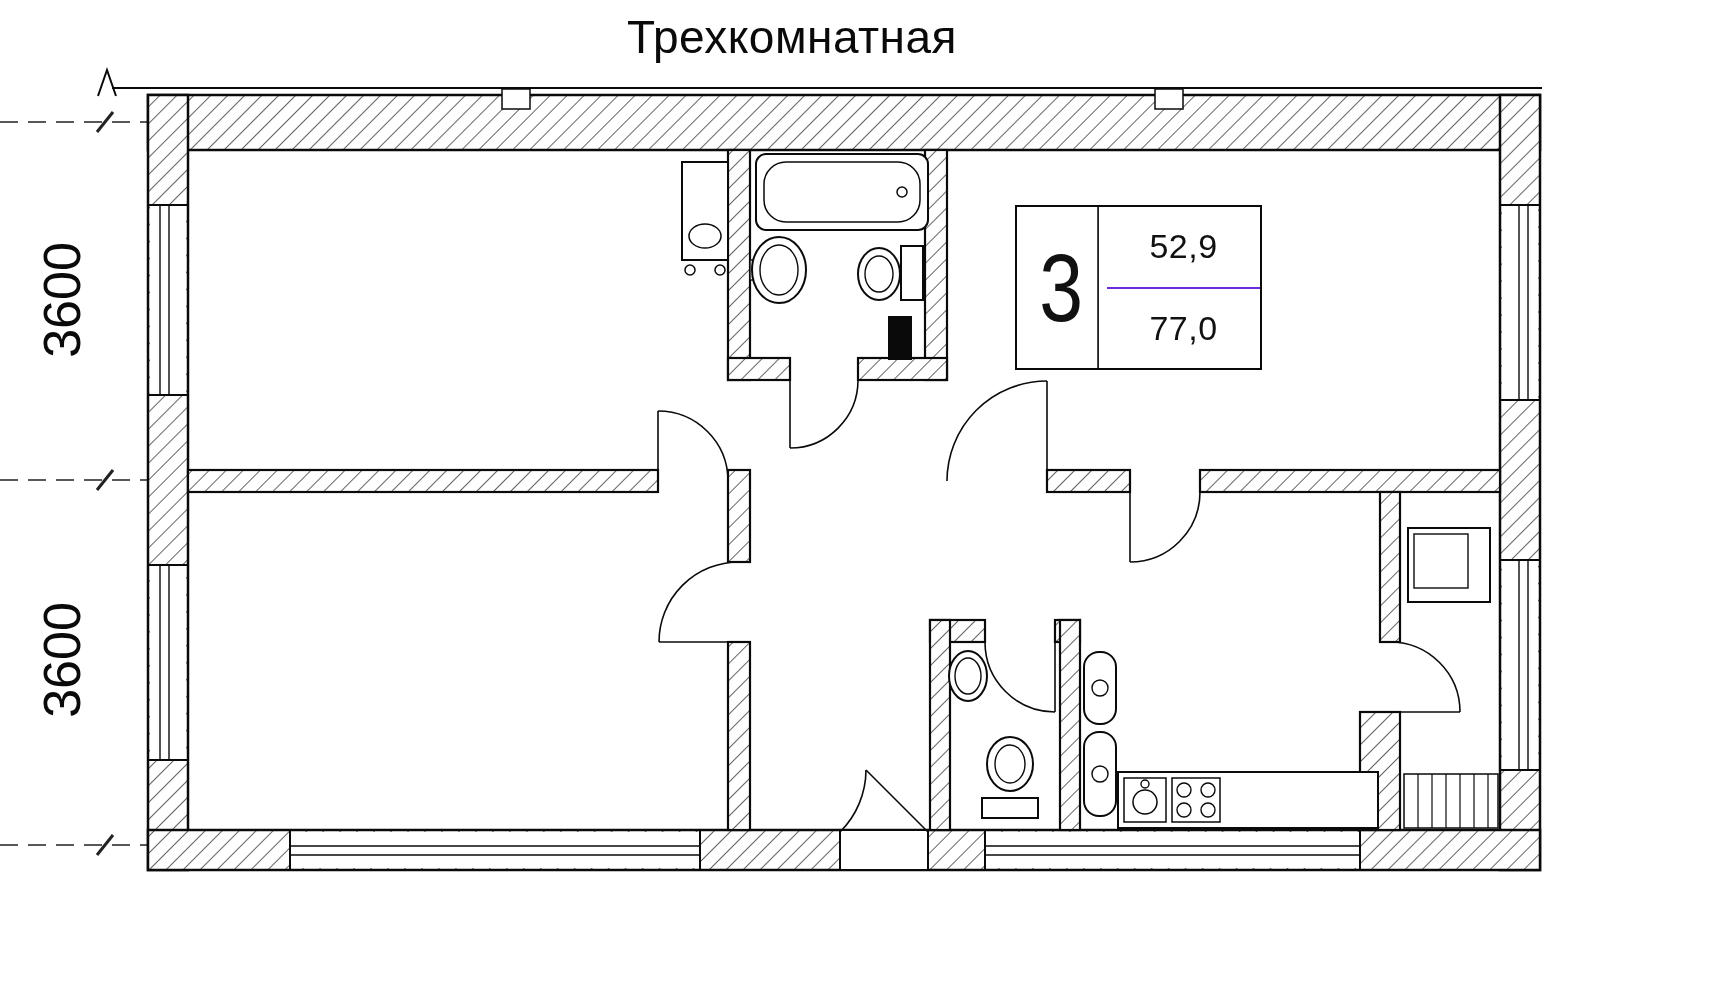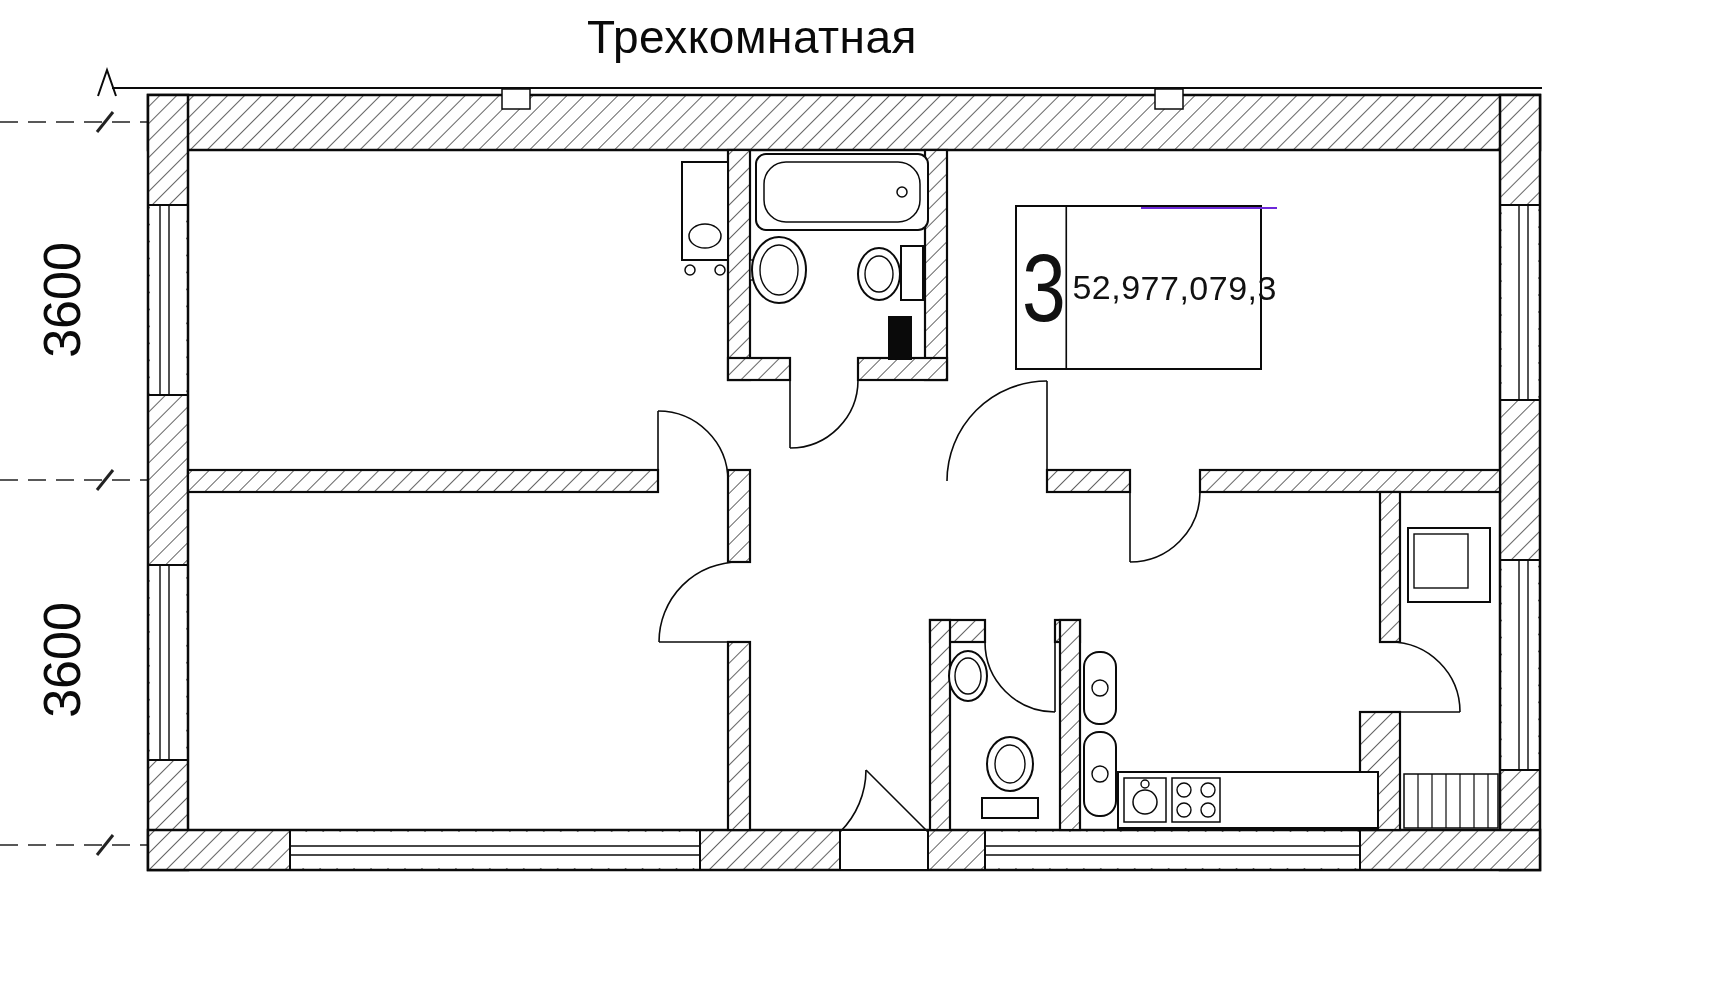--- a/index.html
+++ b/index.html
@@ -9,41 +9,42 @@
     background:#ffffff;
     overflow:hidden;
     font-family:"Liberation Sans", sans-serif;
     color:#111;
   }
   .plan-svg{position:absolute;left:0;top:0;width:1716px;height:1003px;}
   .title{
     position:absolute;left:0;top:10px;width:1504px;
     text-align:center;font-size:46px;font-weight:400;color:#0a0a0a;
     letter-spacing:.5px;
+    padding-left:40px;
   }
   .dim-label{
     position:absolute;width:110px;height:110px;
     display:flex;align-items:center;justify-content:center;
     font-size:52px;color:#0a0a0a;
     transform:rotate(-90deg);
     white-space:nowrap;
   }
   .dim-upper{left:7px;top:245px;}
   .dim-lower{left:7px;top:605px;}
   .info-table{
     position:absolute;left:1015px;top:205px;width:247px;height:165px;
     border:2px solid #0a0a0a;display:flex;background:#fff;box-sizing:border-box;
   }
   .info-rooms{
     width:88px;border-right:2px solid #0a0a0a;
     display:flex;align-items:center;justify-content:center;
     font-size:96px;font-weight:400;line-height:1;
     transform:scaleX(.82);
   }
-  .info-areas{flex:1;display:flex;flex-direction:row;}
+  .info-areas{flex:1;display:flex;flex-direction:column;}
   .info-row{
     flex:1;display:flex;align-items:center;justify-content:center;
     font-size:34px;letter-spacing:.5px;
   }
   .info-row + .info-row{border-top:2px solid #6d28d9;}
 </style>
 </head>
 <body>
 
 <div class="stage">
@@ -291,17 +292,16 @@
   <div class="title">Трехкомнатная</div>
 
   <div class="dim-label dim-upper">3600</div>
   <div class="dim-label dim-lower">3600</div>
 
   <div class="info-table">
     <div class="info-rooms">3</div>
     <div class="info-areas">
       <div class="info-row">52,9</div>
       <div class="info-row">77,0</div>
-      <div class="info-row">79,3</div>
     </div>
   </div>
 
 </div>
 
 </body></html>

